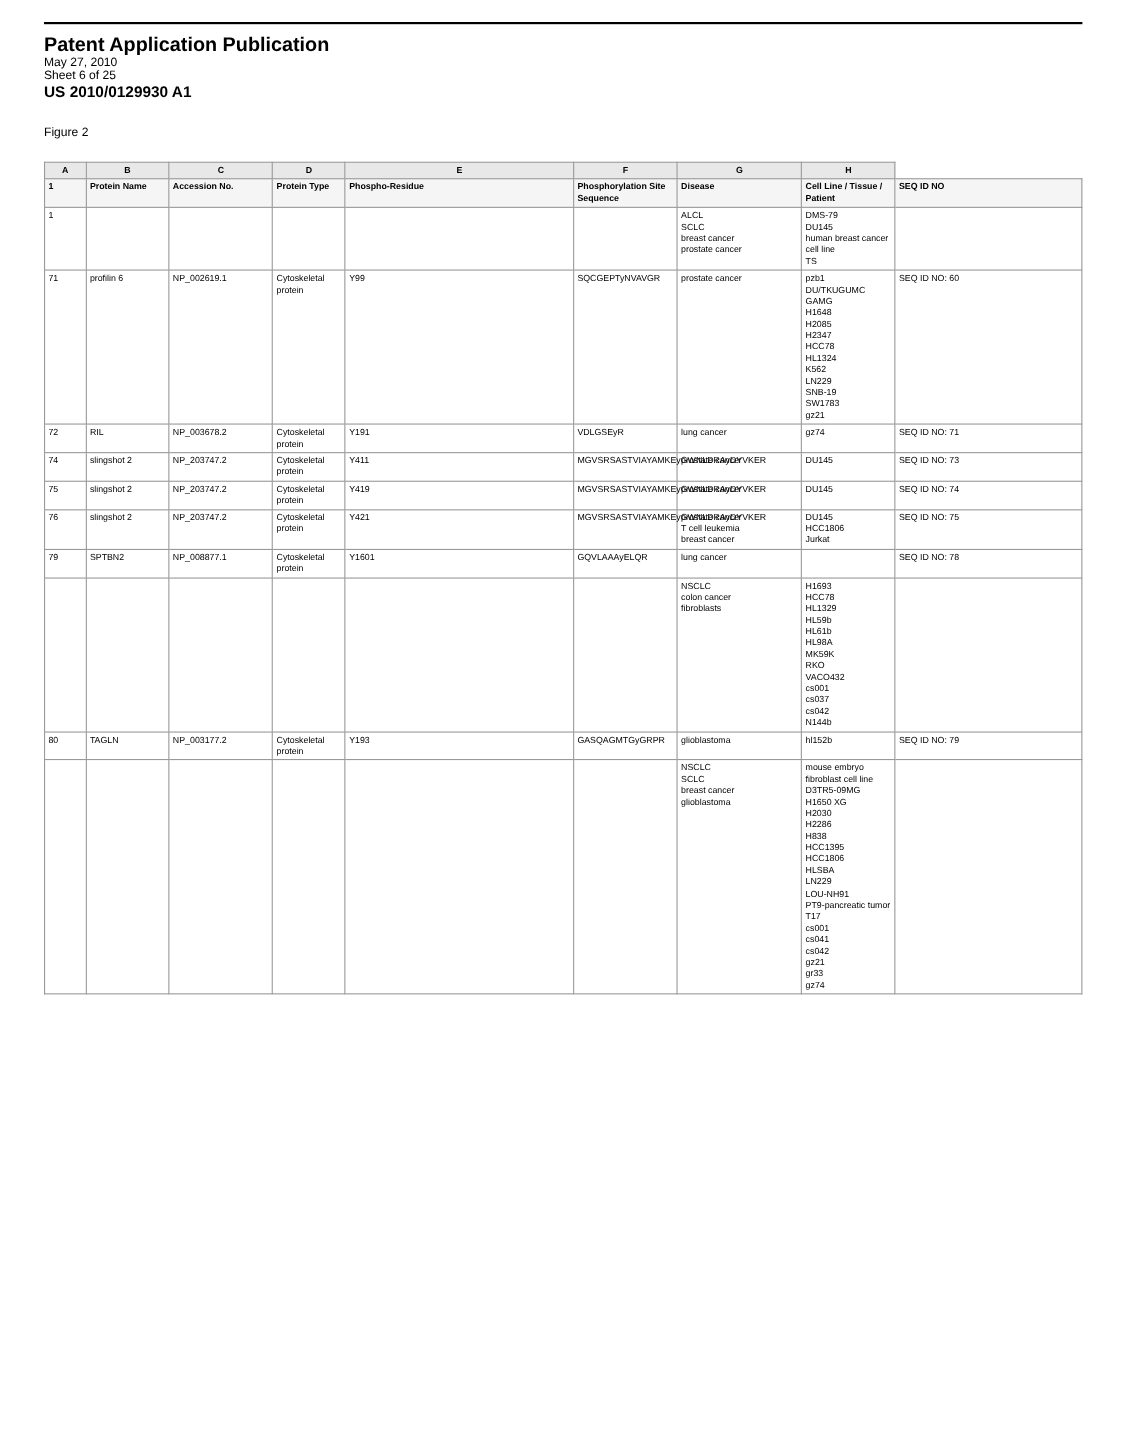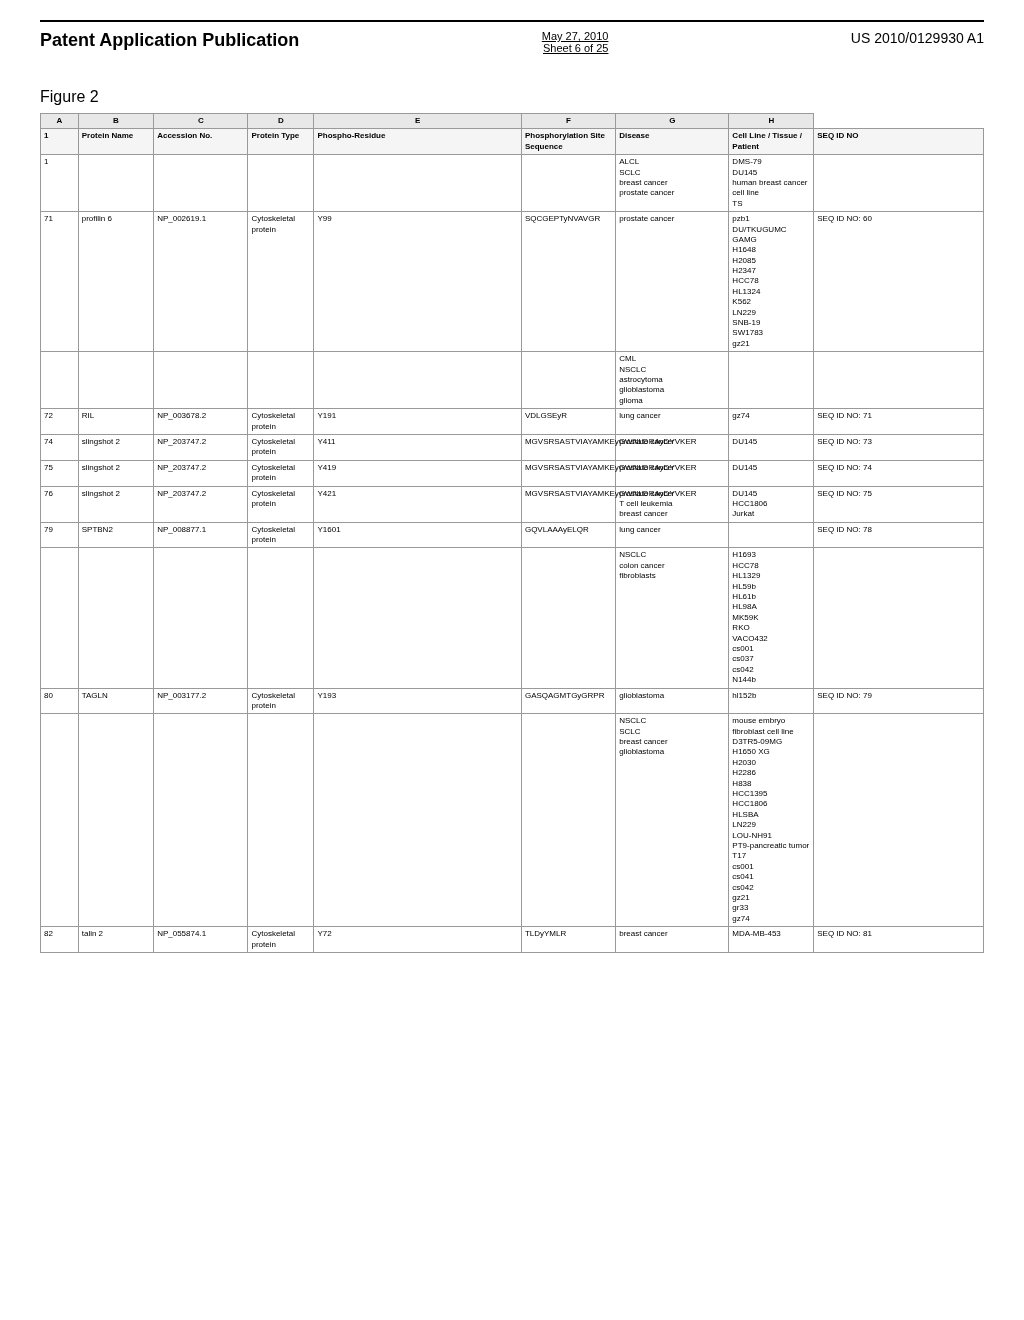--- a/index.html
+++ b/index.html
@@ -11,39 +11,39 @@
       width: 1024px;
       min-height: 1320px;
       padding: 20px 40px;
     }
     .header {
       display: flex;
       justify-content: space-between;
       align-items: flex-start;
       border-top: 2px solid #000;
       padding-top: 8px;
-      margin-bottom: 34px;
+      margin-bottom: 24px;
+      flex-direction: column;
     }
     .header-left {
       font-size: 18px;
       font-weight: bold;
       max-width: 350px;
     }
     .header-center {
       font-size: 11px;
-      text-align: right;
-      text-decoration: underline;
+      text-align: left;
     }
     .header-right {
       font-size: 14px;
-      font-weight: normal;
+      font-weight: bold;
     }
     .figure-label {
-      font-size: 16px;
-      margin-bottom: 7px;
+      font-size: 11px;
+      margin-bottom: 20px;
       margin-top: 10px;
     }
     table {
       width: 100%;
       border-collapse: collapse;
       font-size: 8px;
       table-layout: fixed;
     }
     th, td {
       border: 1px solid #999;
@@ -135,31 +135,20 @@
         <td>profilin 6</td>
         <td>NP_002619.1</td>
         <td>Cytoskeletal protein</td>
         <td>Y99</td>
         <td>SQCGEPTyNVAVGR</td>
         <td>prostate cancer</td>
         <td>pzb1<br>DU/TKUGUMC<br>GAMG<br>H1648<br>H2085<br>H2347<br>HCC78<br>HL1324<br>K562<br>LN229<br>SNB-19<br>SW1783<br>gz21</td>
         <td>SEQ ID NO: 60</td>
       </tr>
       <tr>
-        <td></td>
-        <td></td>
-        <td></td>
-        <td></td>
-        <td></td>
-        <td></td>
-        <td>CML<br>NSCLC<br>astrocytoma<br>glioblastoma<br>glioma</td>
-        <td></td>
-        <td></td>
-      </tr>
-      <tr>
         <td>72</td>
         <td>RIL</td>
         <td>NP_003678.2</td>
         <td>Cytoskeletal protein</td>
         <td>Y191</td>
         <td>VDLGSEyR</td>
         <td>lung cancer</td>
         <td>gz74</td>
         <td>SEQ ID NO: 71</td>
       </tr>
@@ -233,25 +222,14 @@
         <td></td>
         <td></td>
         <td></td>
         <td></td>
         <td></td>
         <td></td>
         <td>NSCLC<br>SCLC<br>breast cancer<br>glioblastoma</td>
         <td>mouse embryo<br>fibroblast cell line<br>D3TR5-09MG<br>H1650 XG<br>H2030<br>H2286<br>H838<br>HCC1395<br>HCC1806<br>HLSBA<br>LN229<br>LOU-NH91<br>PT9-pancreatic tumor<br>T17<br>cs001<br>cs041<br>cs042<br>gz21<br>gr33<br>gz74</td>
         <td></td>
       </tr>
-      <tr>
-        <td>82</td>
-        <td>talin 2</td>
-        <td>NP_055874.1</td>
-        <td>Cytoskeletal protein</td>
-        <td>Y72</td>
-        <td>TLDyYMLR</td>
-        <td>breast cancer</td>
-        <td>MDA-MB-453</td>
-        <td>SEQ ID NO: 81</td>
-      </tr>
     </tbody>
 </table>
 
 </body></html>

